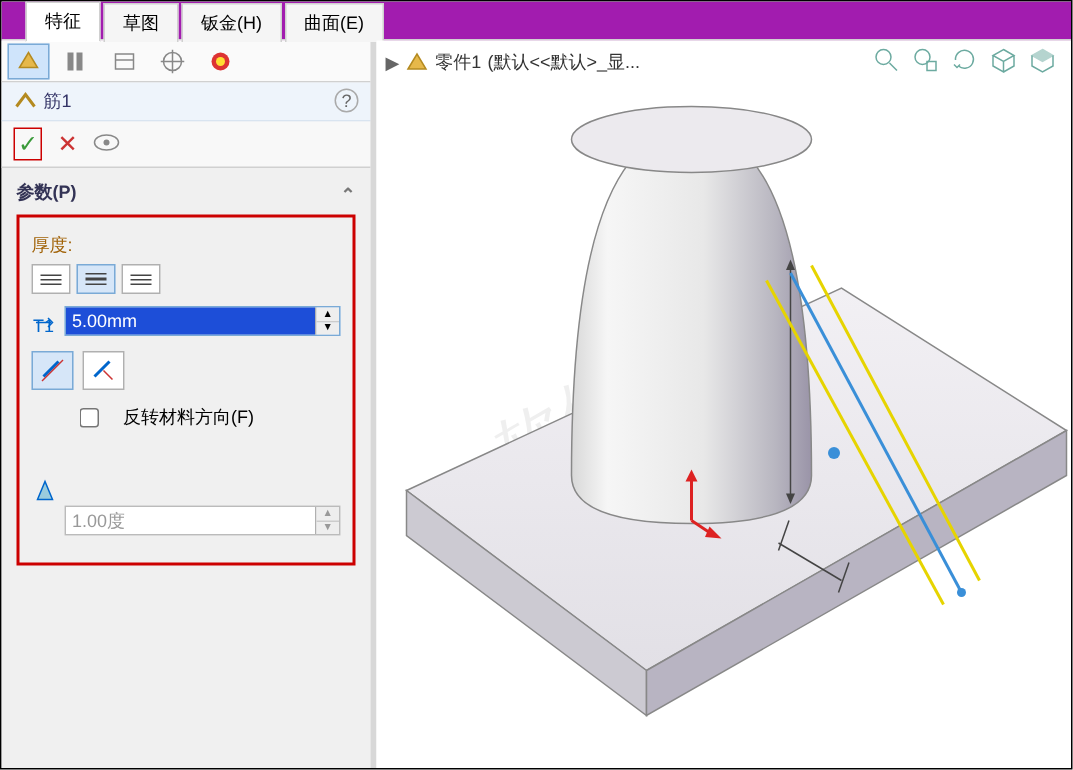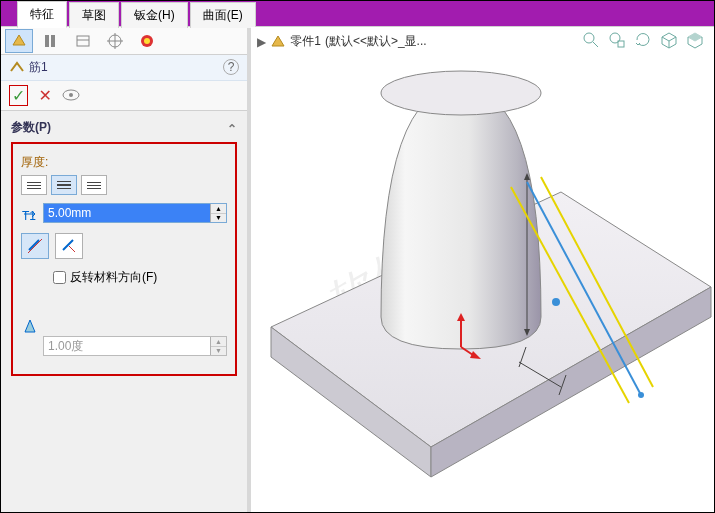--- a/index.html
+++ b/index.html
@@ -44,21 +44,21 @@
 .valbox input { flex: 1; border: none; background: transparent; padding: 2px 4px; outline: none; }
 .valbox.gray input { color:#999;}
 .spin { width: 16px; display: flex; flex-direction: column; border-left: 1px solid #b0b0b0; }
 .spin div { flex: 1; display: flex; align-items: center; justify-content: center; font-size: 7px; background: #eee; cursor: pointer; border-bottom:1px solid #ccc;}
 .spin div:last-child{border-bottom:none;}
 
 .dirrow { display:flex; gap:6px; margin-bottom:10px;}
 .dirbtn { width:28px; height:26px; border:1px solid #b0b0b0; background:#fff; display:flex; align-items:center; justify-content:center; cursor:pointer;}
 .dirbtn.sel { background:#d6e6f8; border-color:#7aaad6;}
 
-.chkrow { display:flex; align-items:center; gap:4px; margin-bottom:8px;padding-left:32px;}
+.chkrow { display:flex; align-items:center; gap:16px; margin-bottom:8px;padding-left:32px;}
 
 .viewport { flex:1; position:relative; background:#fff; }
 .breadcrumb { position:absolute; top:6px; left:6px; display:flex; align-items:center; gap:4px; color:#333; z-index:5;}
 .breadcrumb .arrow{ color:#666; }
 .hudicons { position:absolute; top:4px; right:10px; display:flex; gap:8px; color:#6a8; z-index:5;}
 .hudicons span{ cursor:pointer; color:#6caaa0;}
 
 .watermark { position:absolute; top:45%; left:40%; transform:translate(-50%,-50%) rotate(-30deg); font-size:44px; color:rgba(150,150,150,0.15); pointer-events:none; white-space:nowrap; letter-spacing:2px;}
 
 svg.model{position:absolute; top:0; left:0;}
@@ -160,21 +160,21 @@
         </div>
 
         <div class="valrow">
           <span class="smicon">
               <svg width="16" height="16">
                 <path d="M2 8 h10 M10 5 l3 3 l-3 3" fill="none" stroke="#06c"></path>
                 <text x="0" y="14" font-size="7" fill="#06c">T1</text>
               </svg>
             </span>
           <div class="valbox">
-            <input type="text" style="background: #3b82f6; color: rgb(255, 255, 255);" value="5.00mm">
+            <input type="text" style="background: #1d4ed8; color: rgb(255, 255, 255);" value="5.00mm">
             <div class="spin">
                 <div>▲</div>
                 <div>▼</div>
               </div>
           </div>
         </div>
 
         <div class="dirrow">
           <div class="dirbtn sel">
               <svg width="18" height="18">

